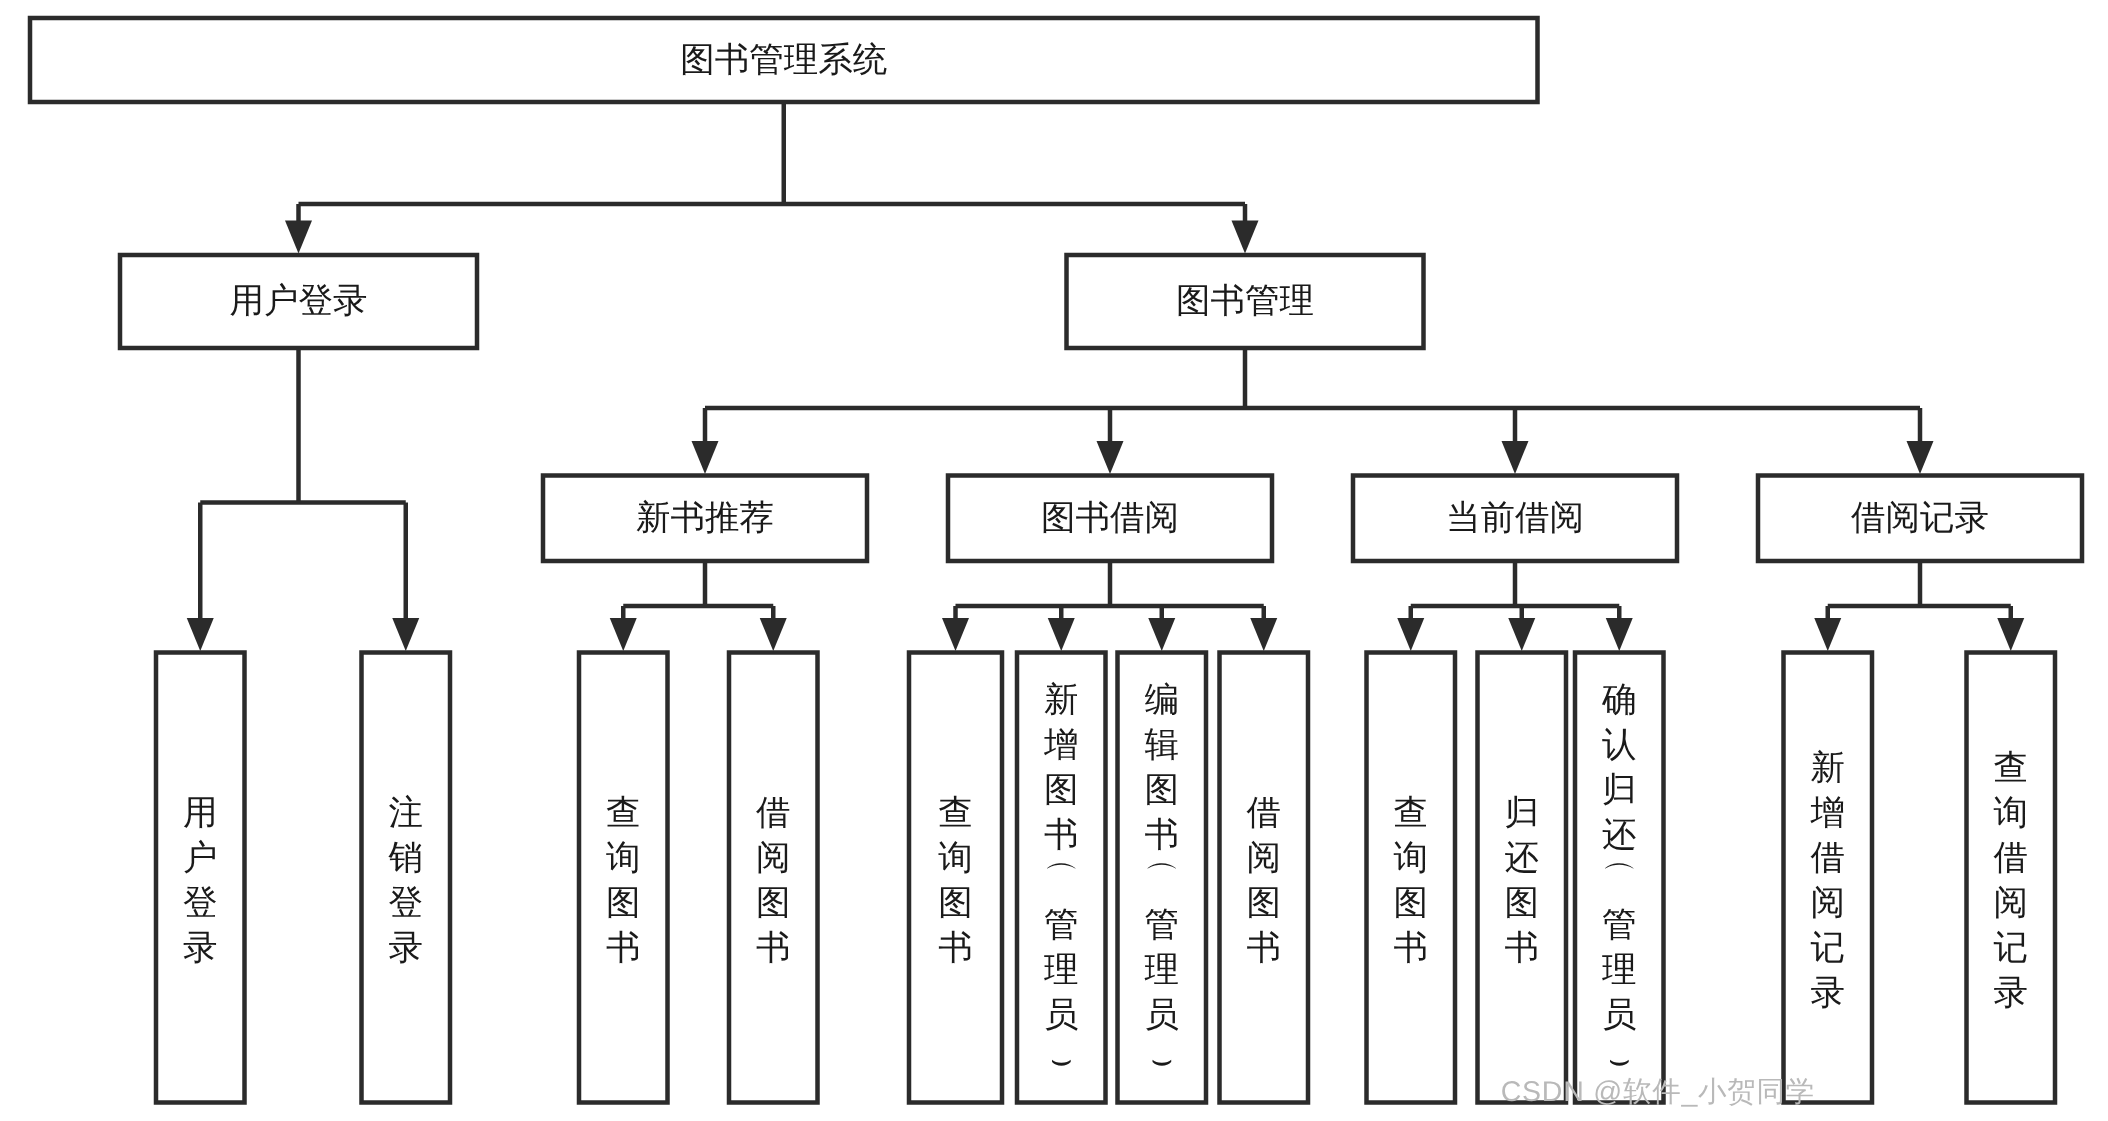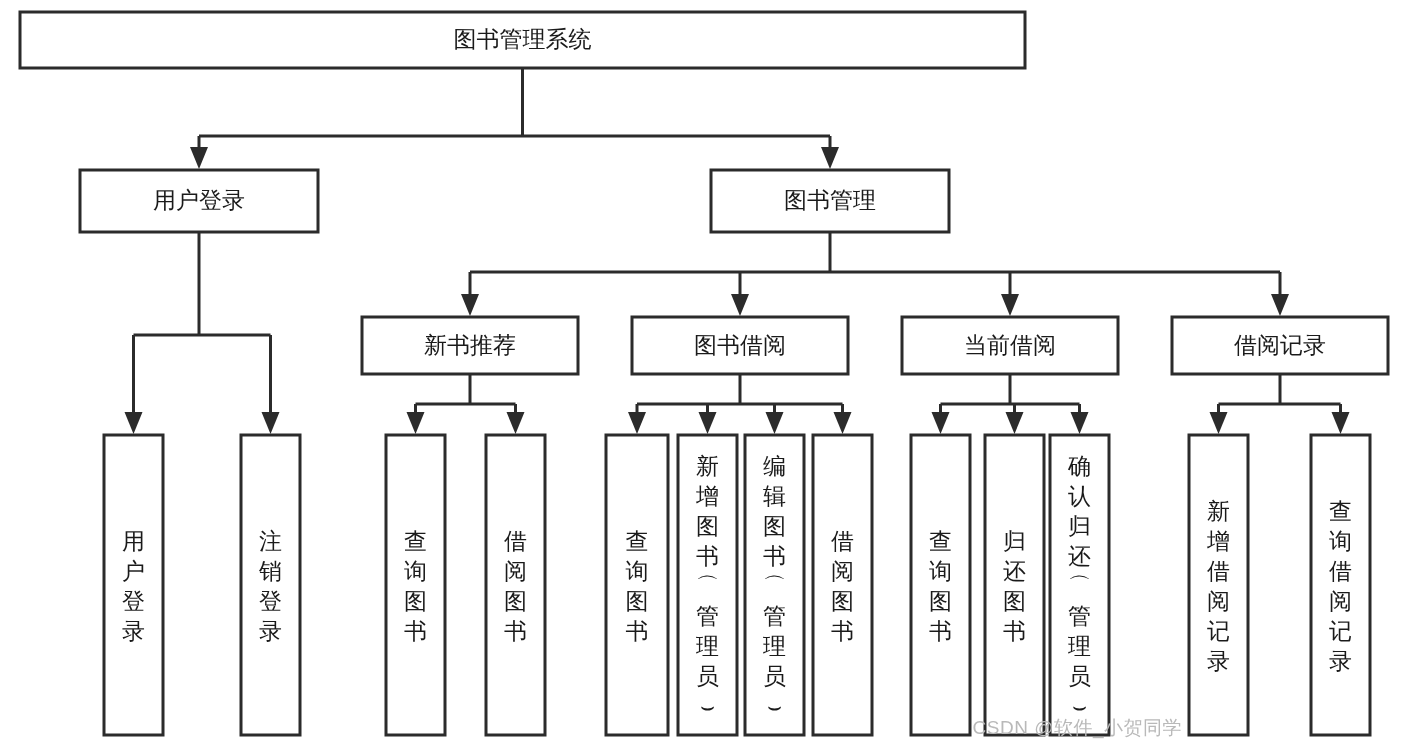--- a/index.html
+++ b/index.html
@@ -51,21 +51,21 @@
     dominant-baseline: middle;
   }
   .node-label-v {
     font-family: "Liberation Sans", sans-serif;
     font-size: 23px;
     fill: #1a1a1a;
     text-anchor: middle;
   }
   .watermark-text {
     position: absolute;
-    right: 28px;
+    right: 0;
     bottom: 6px;
     font-family: "Liberation Sans", sans-serif;
     font-size: 19px;
     color: #b9b9b9;
     white-space: nowrap;
     letter-spacing: 0.5px;
     user-select: none;
   }
 </style>
 </head>

